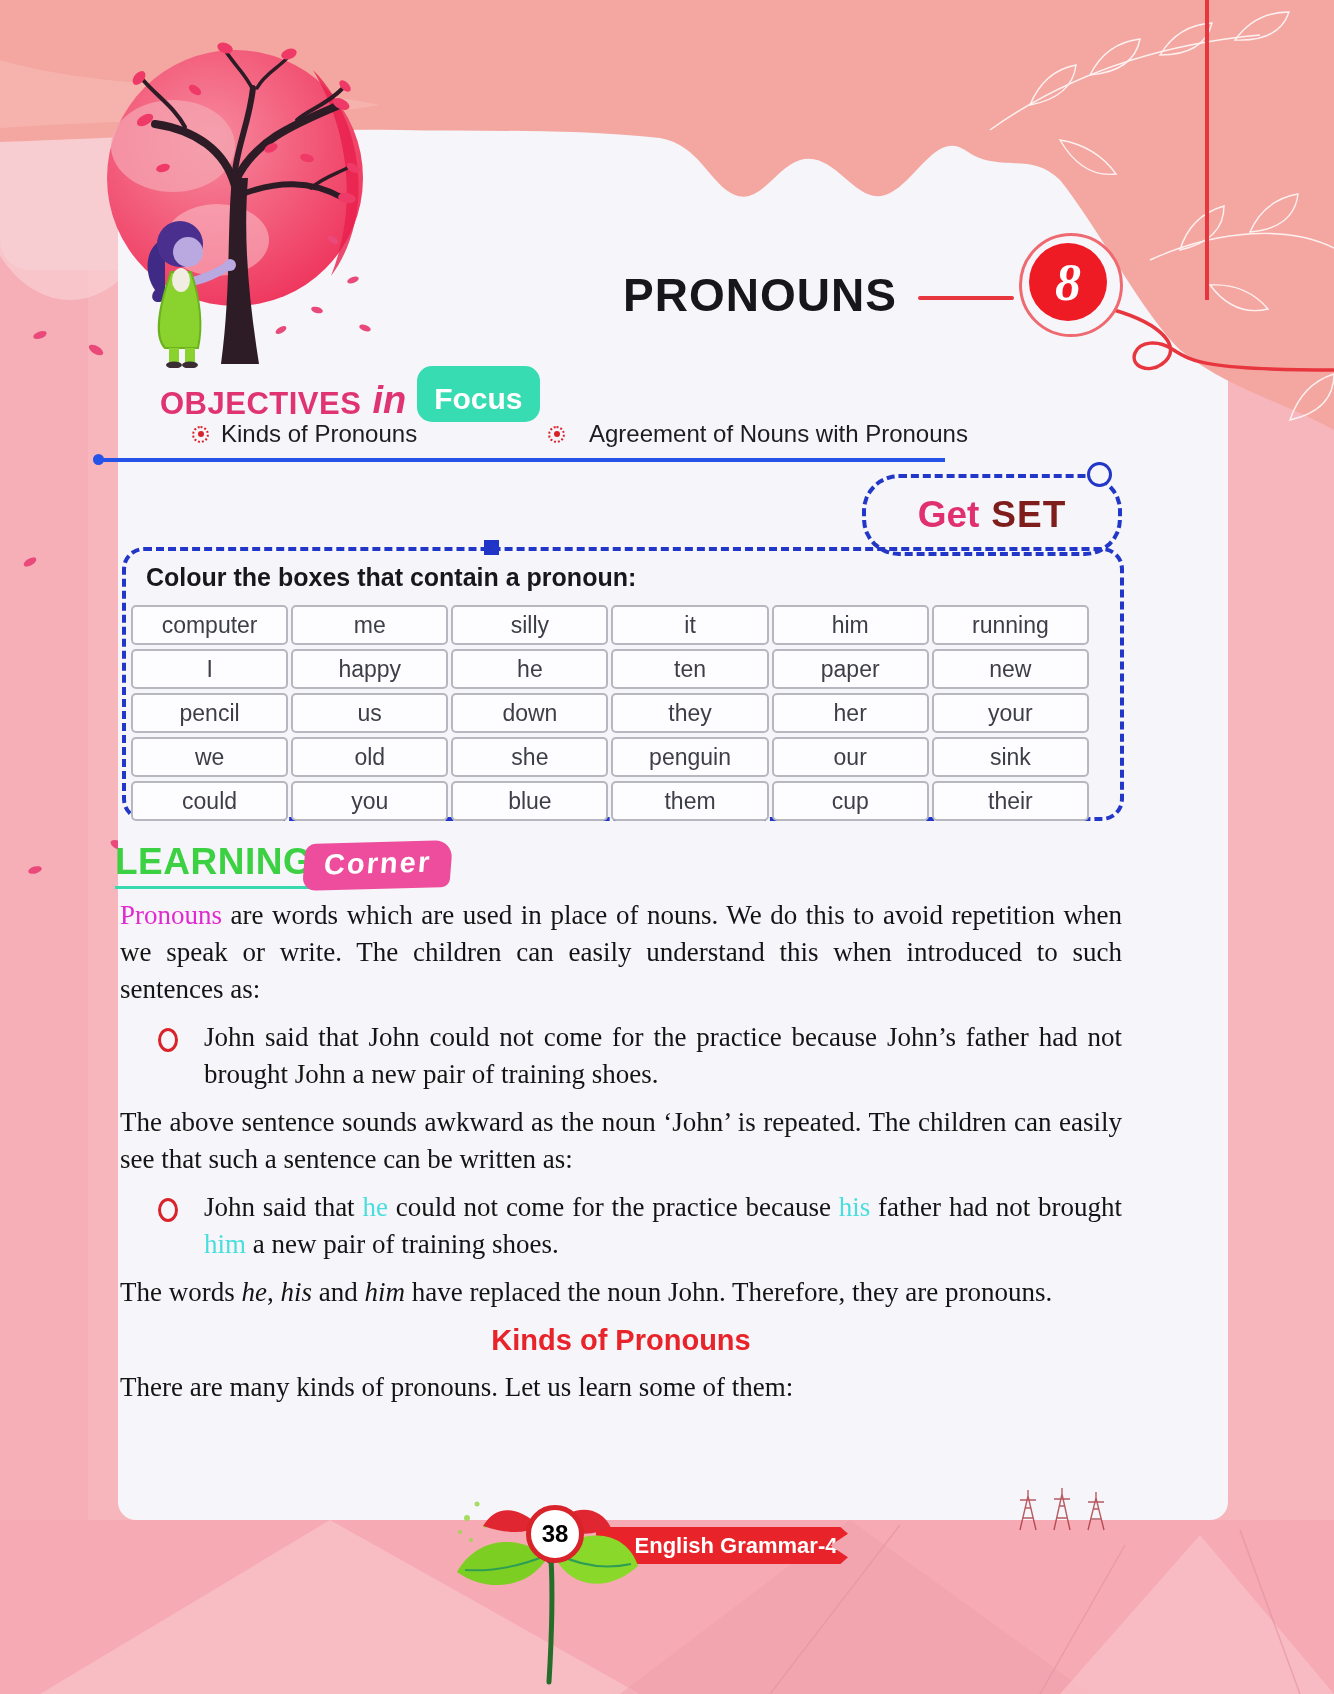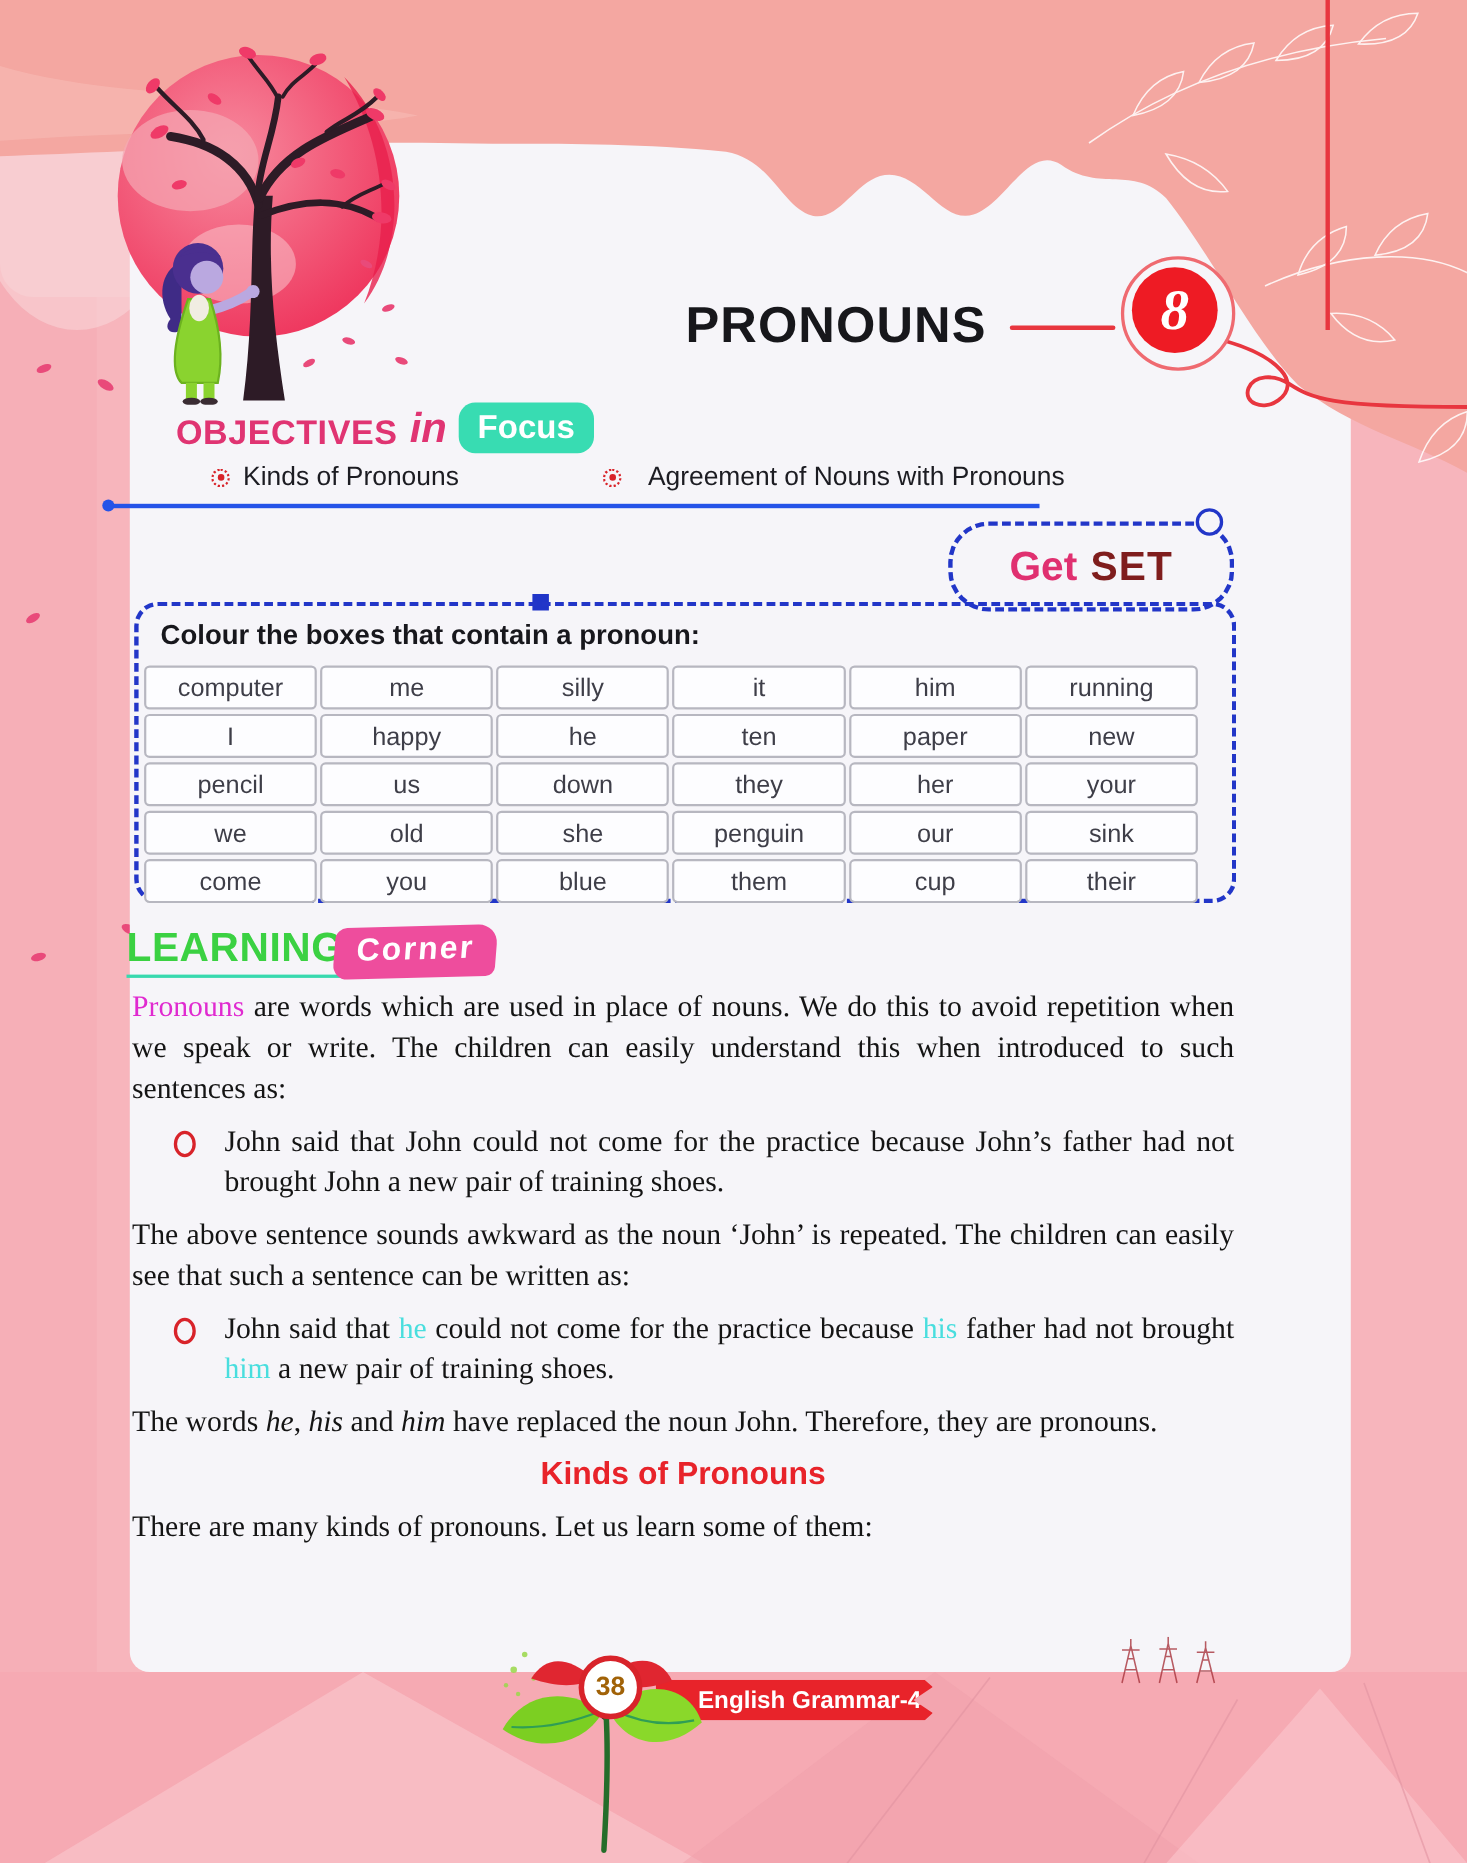--- a/index.html
+++ b/index.html
@@ -18,21 +18,21 @@
   .chapter-badge-num{position:absolute;left:1029px;top:243px;width:78px;height:78px;border-radius:50%;
     background:#ee1b24;color:#fff;display:flex;align-items:center;justify-content:center;
     font-family:"Liberation Serif",serif;font-style:italic;font-weight:700;font-size:52px;}
   .chapter-ring{position:absolute;left:1019px;top:233px;width:98px;height:98px;border-radius:50%;
     border:3px solid #ef6a70;}
 
   
   .objectives-heading{position:absolute;left:160px;top:366px;display:flex;align-items:flex-end;gap:11px;}
   .obj-word{font-size:31px;font-weight:900;color:#e03472;letter-spacing:.5px;}
   .obj-in{font-size:38px;font-weight:700;font-style:italic;color:#e03472;}
-  .obj-badge{background:#38dcb2;color:#fff;font-size:30px;font-weight:900;padding:6px 17px 6px;border-radius:15px;}
+  .obj-badge{background:#38dcb2;color:#fff;font-size:30px;font-weight:900;padding:16px 17px 6px;border-radius:15px;}
   .objective-item{position:absolute;top:420px;display:flex;align-items:center;gap:12px;font-size:24px;color:#1c1c22;}
   .target-icon{width:13px;height:13px;border:2px dotted #d8232a;border-radius:50%;position:relative;flex:none;}
   .target-icon::after{content:"";position:absolute;left:3.5px;top:3.5px;width:6px;height:6px;background:#d8232a;border-radius:50%;}
   .blue-rule{position:absolute;left:102px;top:458px;width:843px;height:4px;background:#2553e8;}
   .blue-rule-dot{position:absolute;left:93px;top:454px;width:11px;height:11px;border-radius:50%;background:#2553e8;}
 
   
   .getset-box{position:absolute;left:862px;top:474px;width:252px;height:74px;border:4px dashed #2236c8;
     border-radius:37px;display:flex;align-items:center;justify-content:center;gap:12px;background:transparent;}
   .getset-word1{font-size:37px;font-weight:900;color:#e03070;}
@@ -63,21 +63,21 @@
   .bullet{display:flex;margin:0 0 11px;}
   .bullet .o-marker{flex:none;width:14px;height:18px;border:3px solid #d8232a;border-radius:50%;margin:9px 26px 0 38px;}
   .bullet .b-text{flex:1;text-align:justify;}
   .s-magenta{color:#e02ad0;}
   .s-cyan{color:#49dede;}
   .s-i{font-style:italic;}
 
   
   .page-number-badge{position:absolute;left:526px;top:1505px;width:48px;height:48px;background:#fff;
     border:5px solid #d8232a;border-radius:50%;display:flex;align-items:center;justify-content:center;
-    font-size:24px;font-weight:900;color:#a16207;z-index:8;}
+    font-size:24px;font-weight:900;color:#000000;z-index:8;}
   .book-ribbon{position:absolute;left:596px;top:1527px;width:252px;height:37px;background:#e8232a;z-index:5;
     clip-path:polygon(0 0,97% 0,100% 18%,93% 50%,100% 82%,97% 100%,0 100%);
     display:flex;align-items:center;justify-content:center;padding-left:28px;box-sizing:border-box;}
   .book-ribbon span{color:#fff;font-size:22px;font-weight:700;}
 </style>
 </head>
 <body>
 
 <div class="page">
 
@@ -255,21 +255,21 @@
           </tr>
           <tr>
             <td>we</td>
             <td>old</td>
             <td>she</td>
             <td>penguin</td>
             <td>our</td>
             <td>sink</td>
           </tr>
           <tr>
-            <td>come</td>
+            <td>could</td>
             <td>you</td>
             <td>blue</td>
             <td>them</td>
             <td>cup</td>
             <td>their</td>
           </tr>
         </tbody>
     </table>
   </div>
 

